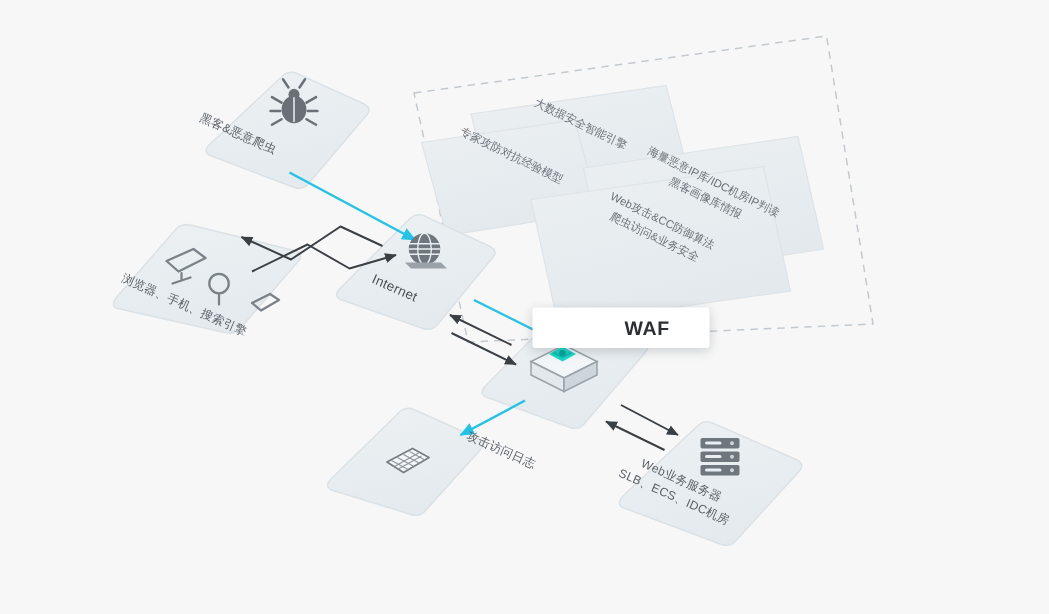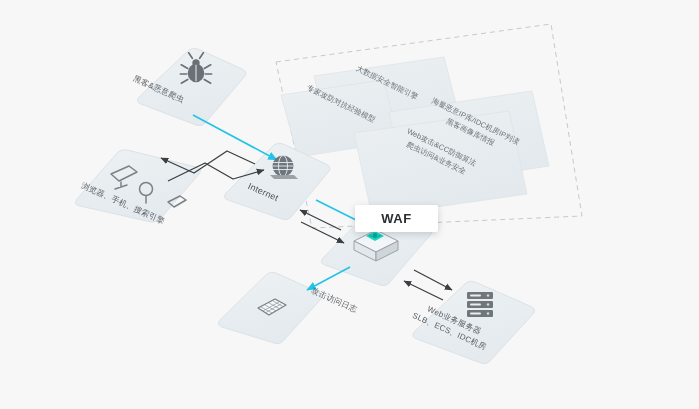--- a/index.html
+++ b/index.html
@@ -28,20 +28,21 @@
     left:355px;top:205px;
     width:83px;height:27px;
     background:#ffffff;
     border-radius:2px;
     box-shadow:0 2px 7px rgba(40,50,60,.20);
     display:flex;align-items:center;justify-content:center;
     font-size:13px;
     font-weight:bold;
     color:#2b2f33;
     letter-spacing:.5px;
+    padding-left:35px;
   }
   .panel-text{
     position:absolute;
     font-size:7.5px;
     color:#6b7177;
     white-space:nowrap;
     text-align:center;
     line-height:1.55;
     transform-origin:50% 50%;
     pointer-events:none;

